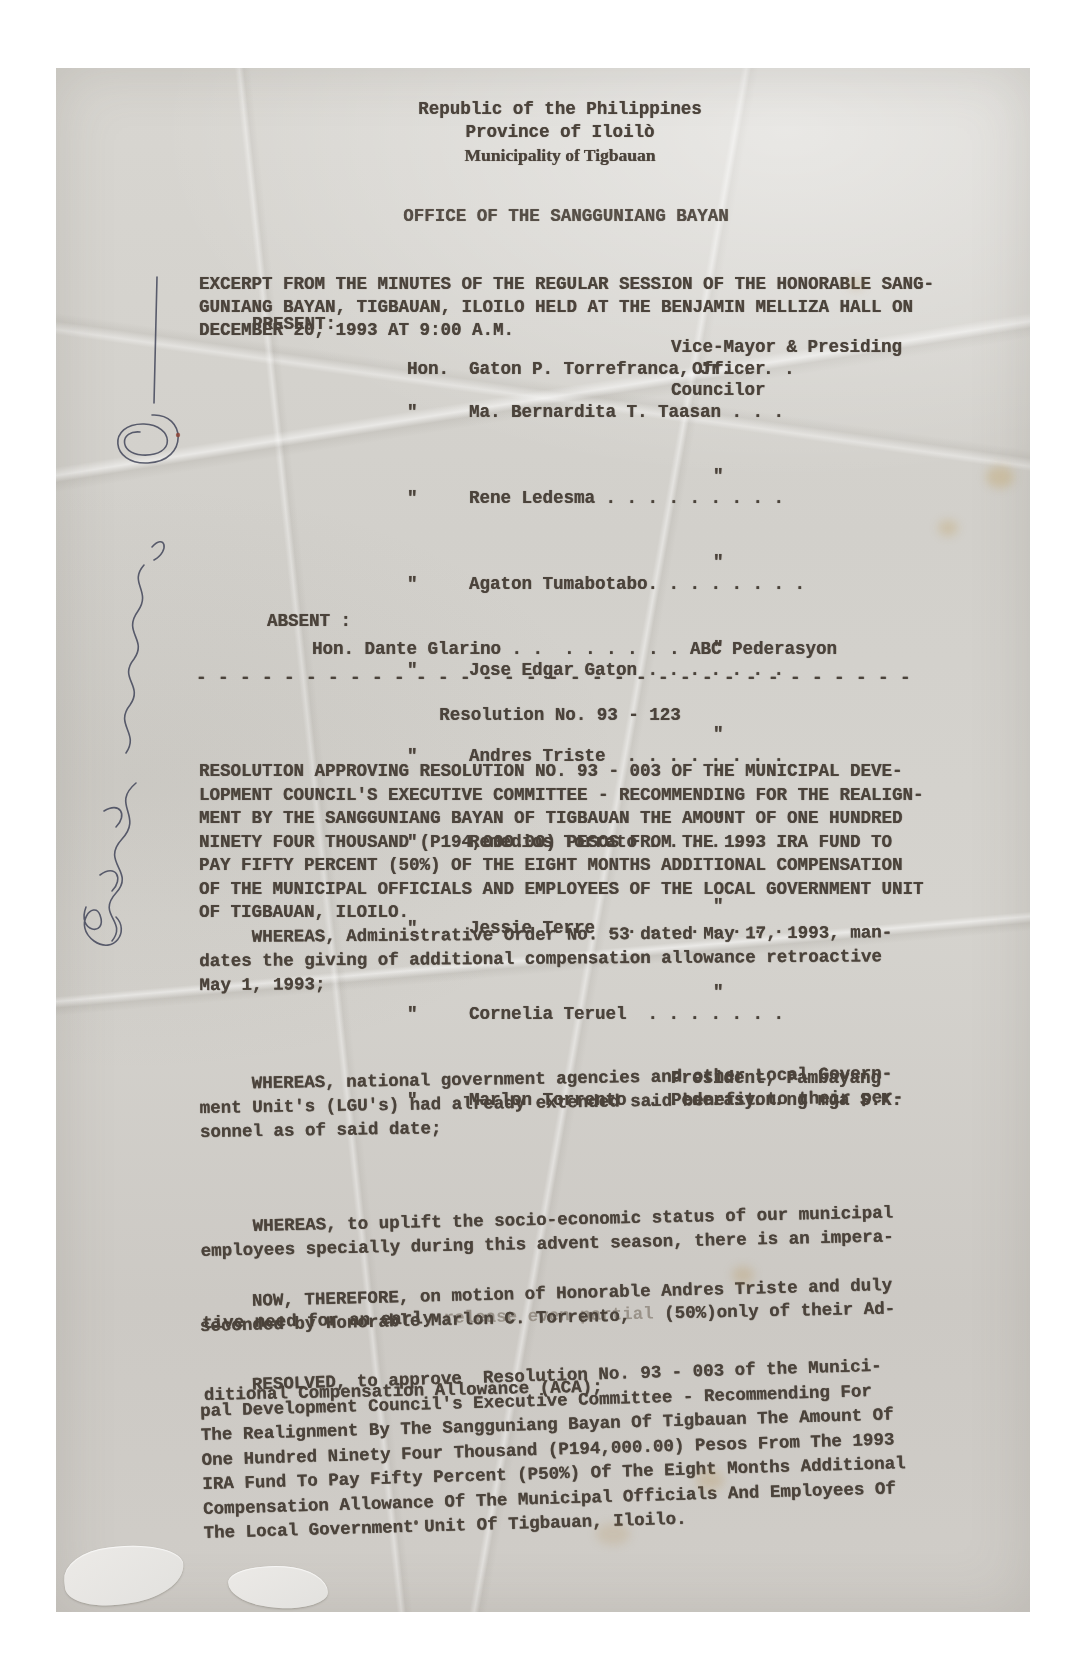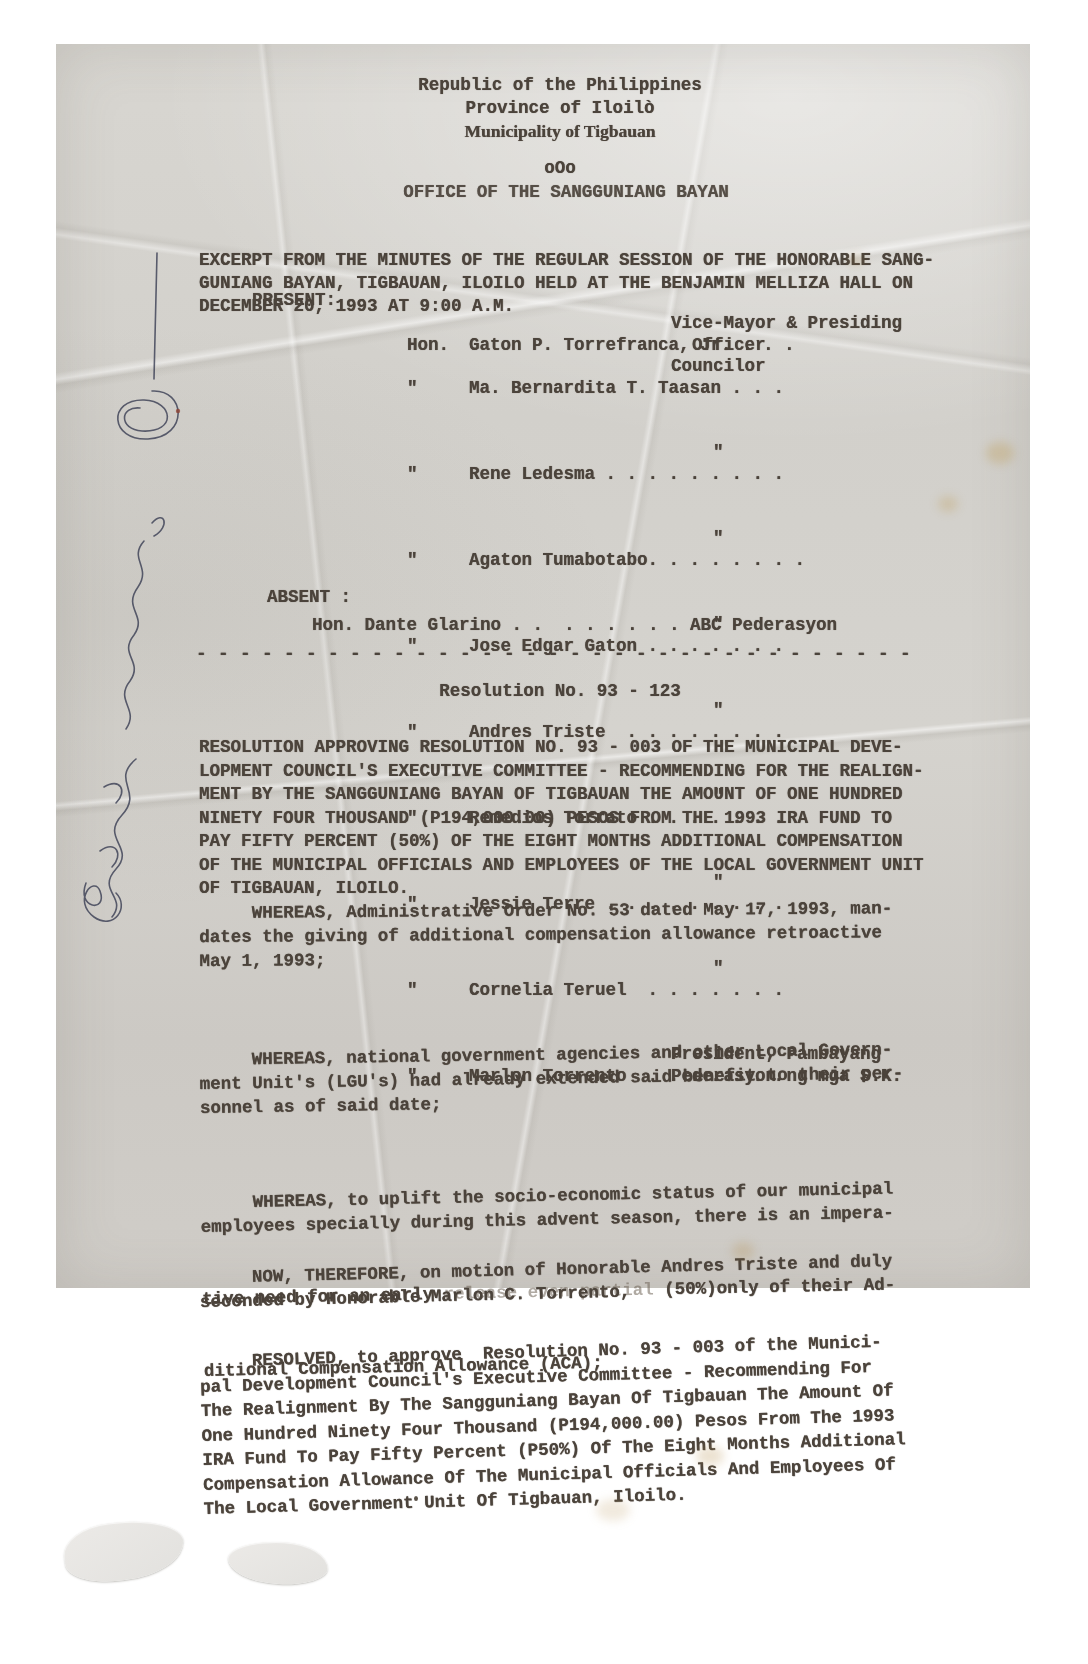--- a/index.html
+++ b/index.html
@@ -1,18 +1,18 @@
 <!DOCTYPE html>
 <html><head>
 <meta charset="utf-8">
 <style>
   html,body{margin:0;padding:0;background:#ffffff;}
   body{width:1088px;height:1664px;position:relative;overflow:hidden;
        font-family:"Liberation Mono","DejaVu Sans Mono",monospace;}
-  .paper{position:absolute;left:56px;top:44px;width:974px;height:1244px;
+  .paper{position:absolute;left:56px;top:68px;width:974px;height:1544px;
     background:
       radial-gradient(ellipse 900px 500px at 75% 4%, rgba(255,255,255,0.45), transparent 70%),
       radial-gradient(ellipse 700px 420px at 8% 46%, rgba(120,115,105,0.10), transparent 70%),
       linear-gradient(171deg, transparent 23.5%, rgba(255,255,255,0.50) 24%, rgba(110,105,95,0.10) 24.4%, transparent 25%),
       linear-gradient(100deg, transparent 55%, rgba(255,255,255,0.40) 55.4%, rgba(110,105,95,0.08) 55.8%, transparent 56.4%),
       linear-gradient(84deg, transparent 30%, rgba(255,255,255,0.35) 30.4%, rgba(110,105,95,0.08) 30.8%, transparent 31.4%),
       linear-gradient(175deg, transparent 57%, rgba(255,255,255,0.50) 57.3%, rgba(100,95,85,0.10) 57.7%, transparent 58.2%),
       linear-gradient(8deg, transparent 76%, rgba(255,255,255,0.35) 76.3%, rgba(100,95,85,0.08) 76.8%, transparent 77.3%),
       linear-gradient(180deg,#d8d6d1 0%,#d2d0cb 30%,#d5d3ce 55%,#ccc9c4 80%,#d0cdc8 100%);
     box-shadow: inset 0 0 60px rgba(100,95,85,0.18);
@@ -41,21 +41,20 @@
   .speck{position:absolute;border-radius:50%;}
 </style>
 </head>
 <body>
 
 <div class="paper">
 
   <div class="abs typed fs center head-line" style="top:30px;">Republic of the Philippines</div>
   <div class="abs typed fs center head-line" style="top:53px;text-align:center;">Province of Iloilò</div>
   <div class="abs typed fs center head-line" style="top:76px;font-family:Liberation Serif, serif;">Municipality of Tigbauan</div>
-  <div class="abs typed fs center" style="top:114px;">oOo</div>
   <div class="abs typed fs center" style="top:138px;opacity:0.92;padding-left:46px;">OFFICE OF THE SANGGUNIANG BAYAN</div>
 
   <div class="abs typed fs pre excerpt" style="top:162px;left:143px;">EXCERPT FROM THE MINUTES OF THE REGULAR SESSION OF THE HONORABLE SANG-
 GUNIANG BAYAN, TIGBAUAN, ILOILO HELD AT THE BENJAMIN MELLIZA HALL ON
 DECEMBER 20, 1993 AT 9:00 A.M.</div>
 
   <div class="abs typed fs" style="top:246px;left:196px;">PRESENT:</div>
 
   <div class="abs typed fs" style="top:269px;left:288px;width:640px;">
     <div class="att-row" style="height:43px;">

